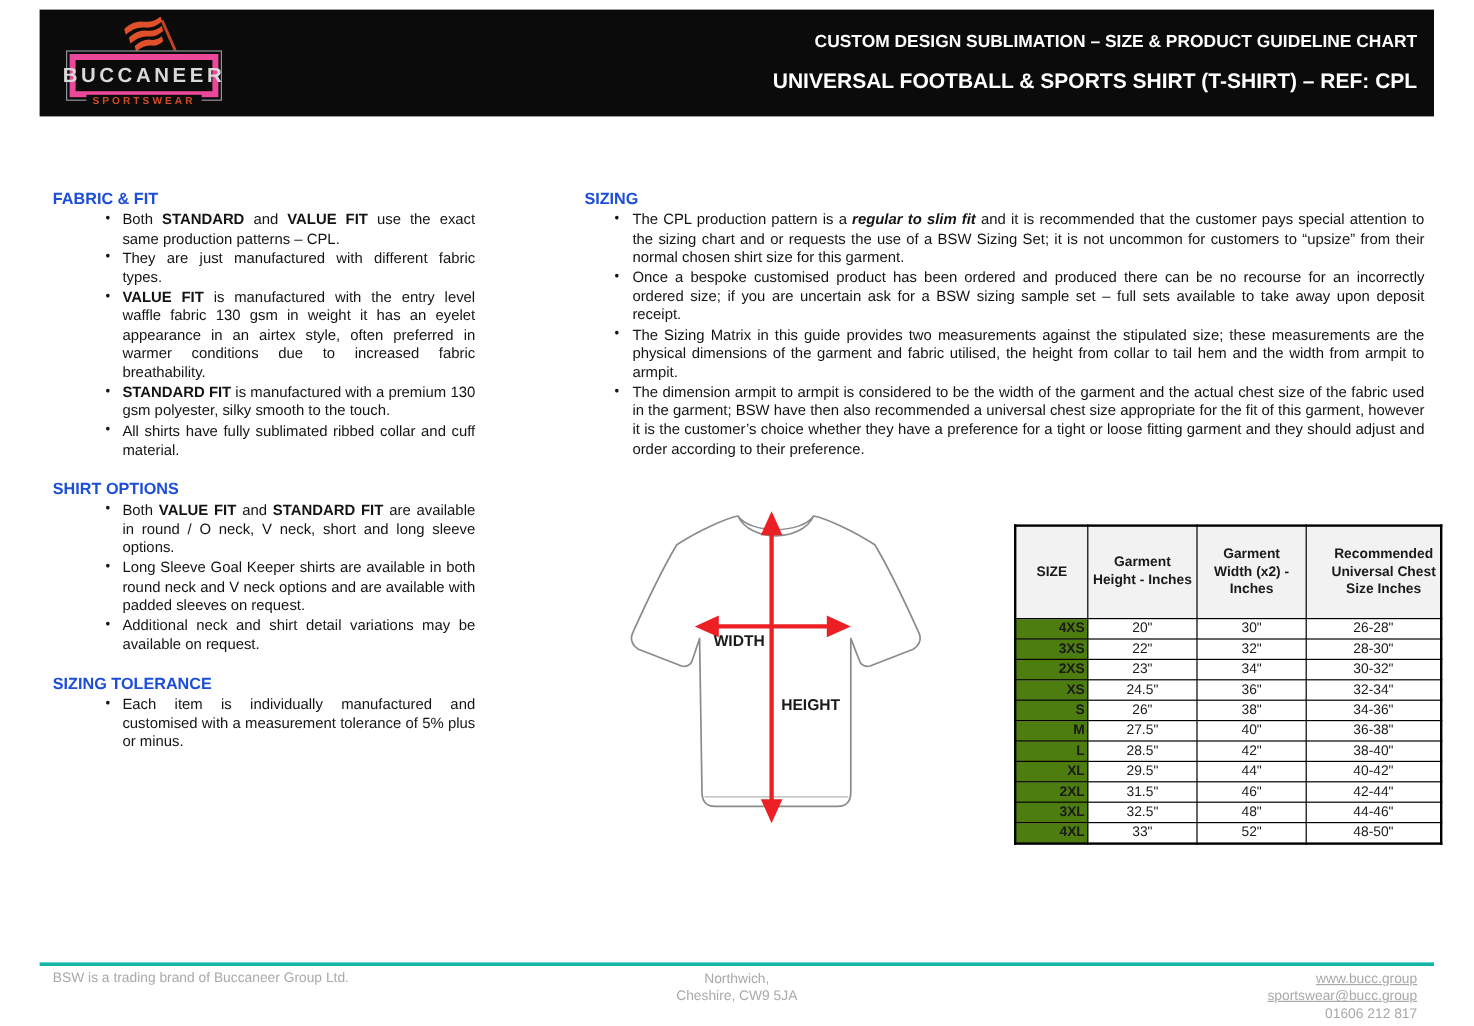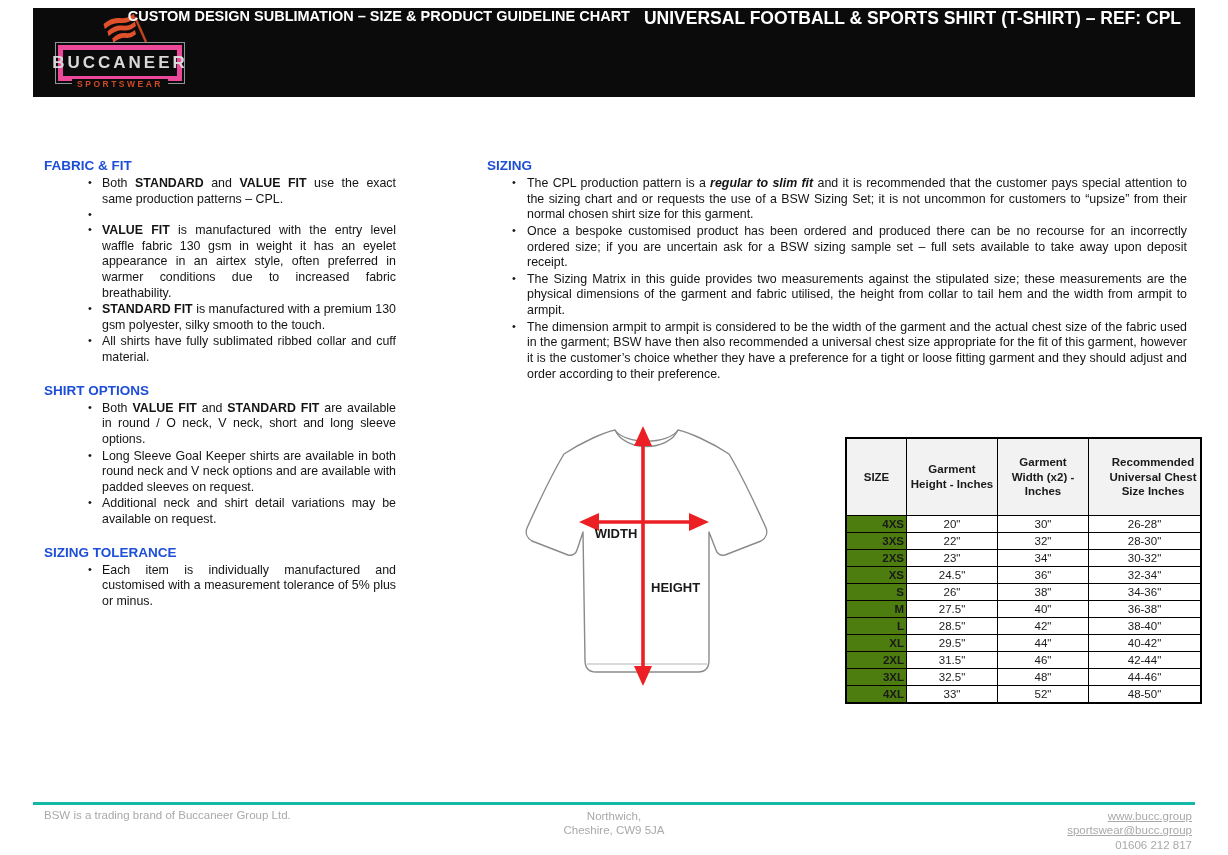--- a/index.html
+++ b/index.html
@@ -9,21 +9,21 @@
   }
 
   
   .header-bar { position:absolute; left:33px; top:8px; width:1162px; height:89px; background:#0b0b0b; }
   .logo { position:absolute; left:22px; top:4px; width:136px; height:82px; }
   .logo-flag { position:absolute; left:44px; top:2px; width:52px; height:30px; }
   .logo-frame { position:absolute; left:0; top:30px; width:130px; height:42px; border:1px solid #8f959a; padding:2px; box-sizing:border-box; }
   .logo-frame-inner { border:5px solid #ec4899; width:100%; height:100%; box-sizing:border-box; display:flex; align-items:center; justify-content:center; }
   .brand-name { color:#d9d9d9; font-weight:bold; font-size:17px; letter-spacing:3px; white-space:nowrap; }
   .brand-sub { position:absolute; left:50%; transform:translateX(-50%); bottom:-6px; background:#0b0b0b; padding:0 5px; color:#cf4b28; font-weight:bold; font-size:8.5px; letter-spacing:2.5px; white-space:nowrap; }
-  .header-titles { position:absolute; right:14px; top:0; height:100%; display:flex; justify-content:center; gap:14px; text-align:right; color:#ffffff; }
+  .header-titles { position:absolute; right:14px; top:0; height:100%; display:flex; flex-direction:column; justify-content:center; gap:14px; text-align:right; color:#ffffff; }
   .title1 { font-size:14.5px; font-weight:bold; }
   .title2 { font-size:17.5px; font-weight:bold; }
 
   
   .left-col { position:absolute; left:44px; top:158px; width:352px; }
   .right-col { position:absolute; left:487px; top:158px; width:700px; }
   .section { margin-bottom:17px; }
   .section-heading { font-weight:bold; font-size:13.5px; color:#1d4ed8; margin:0 0 3px 0; }
   .bullet-item { display:flex; font-size:12.4px; line-height:1.26; color:#141414; margin-bottom:1px; }
   .left-col .marker { flex:none; width:14px; margin-left:44px; }
@@ -44,21 +44,21 @@
   .size-table th:nth-child(2){ width:84px; }
   .size-table th:nth-child(3){ width:84px; }
   .size-table th:nth-child(4){ width:88px;padding-left:20px; }
   .size-table td { height:16px; font-size:11.5px; padding:0 2px; background:#ffffff; }
   .size-table td.size-cell { font-weight:bold; background:#4d7c0f;text-align:right; }
 
   
   .footer { position:absolute; left:33px; top:802px; width:1162px; height:52px; border-top:3px solid #14b8a6; font-size:11.5px; color:#a9a9a9; }
   .footer-left { position:absolute; left:11px; top:4px; }
   .footer-center { position:absolute; left:0; right:0; top:4px; text-align:center; line-height:1.25; }
-  .footer-right { position:absolute; right:3px; top:4px; text-align:right; line-height:1.25; }
+  .footer-right { position:absolute; right:14px; top:4px; text-align:right; line-height:1.25; }
   .footer-link { text-decoration:underline; color:#a9a9a9; display:block; cursor:pointer; }
 </style>
 </head>
 <body>
 
 <div class="page">
 
   <div class="header-bar">
     <div class="logo">
       <svg class="logo-flag" viewBox="0 0 52 30">
@@ -85,20 +85,21 @@
   <div class="left-col">
       <div class="section">
         <div class="section-heading">FABRIC &amp; FIT</div>
         <div class="bullet-list">
           <div class="bullet-item">
             <span class="marker">•</span>
             <span class="bullet-text"><span>Both </span><span class="bold">STANDARD</span><span> and </span><span class="bold">VALUE FIT</span><span> use the exact same production patterns – CPL.</span></span>
           </div>
           <div class="bullet-item">
             <span class="marker">•</span>
+            <span class="bullet-text"><span>They are just manufactured with different fabric types.</span></span>
           </div>
           <div class="bullet-item">
             <span class="marker">•</span>
             <span class="bullet-text"><span class="bold">VALUE FIT</span><span> is manufactured with the entry level waffle fabric 130 gsm in weight it has an eyelet appearance in an airtex style, often preferred in warmer conditions due to increased fabric breathability.</span></span>
           </div>
           <div class="bullet-item">
             <span class="marker">•</span>
             <span class="bullet-text"><span class="bold">STANDARD FIT</span><span> is manufactured with a premium 130 gsm polyester, silky smooth to the touch.</span></span>
           </div>
           <div class="bullet-item">

